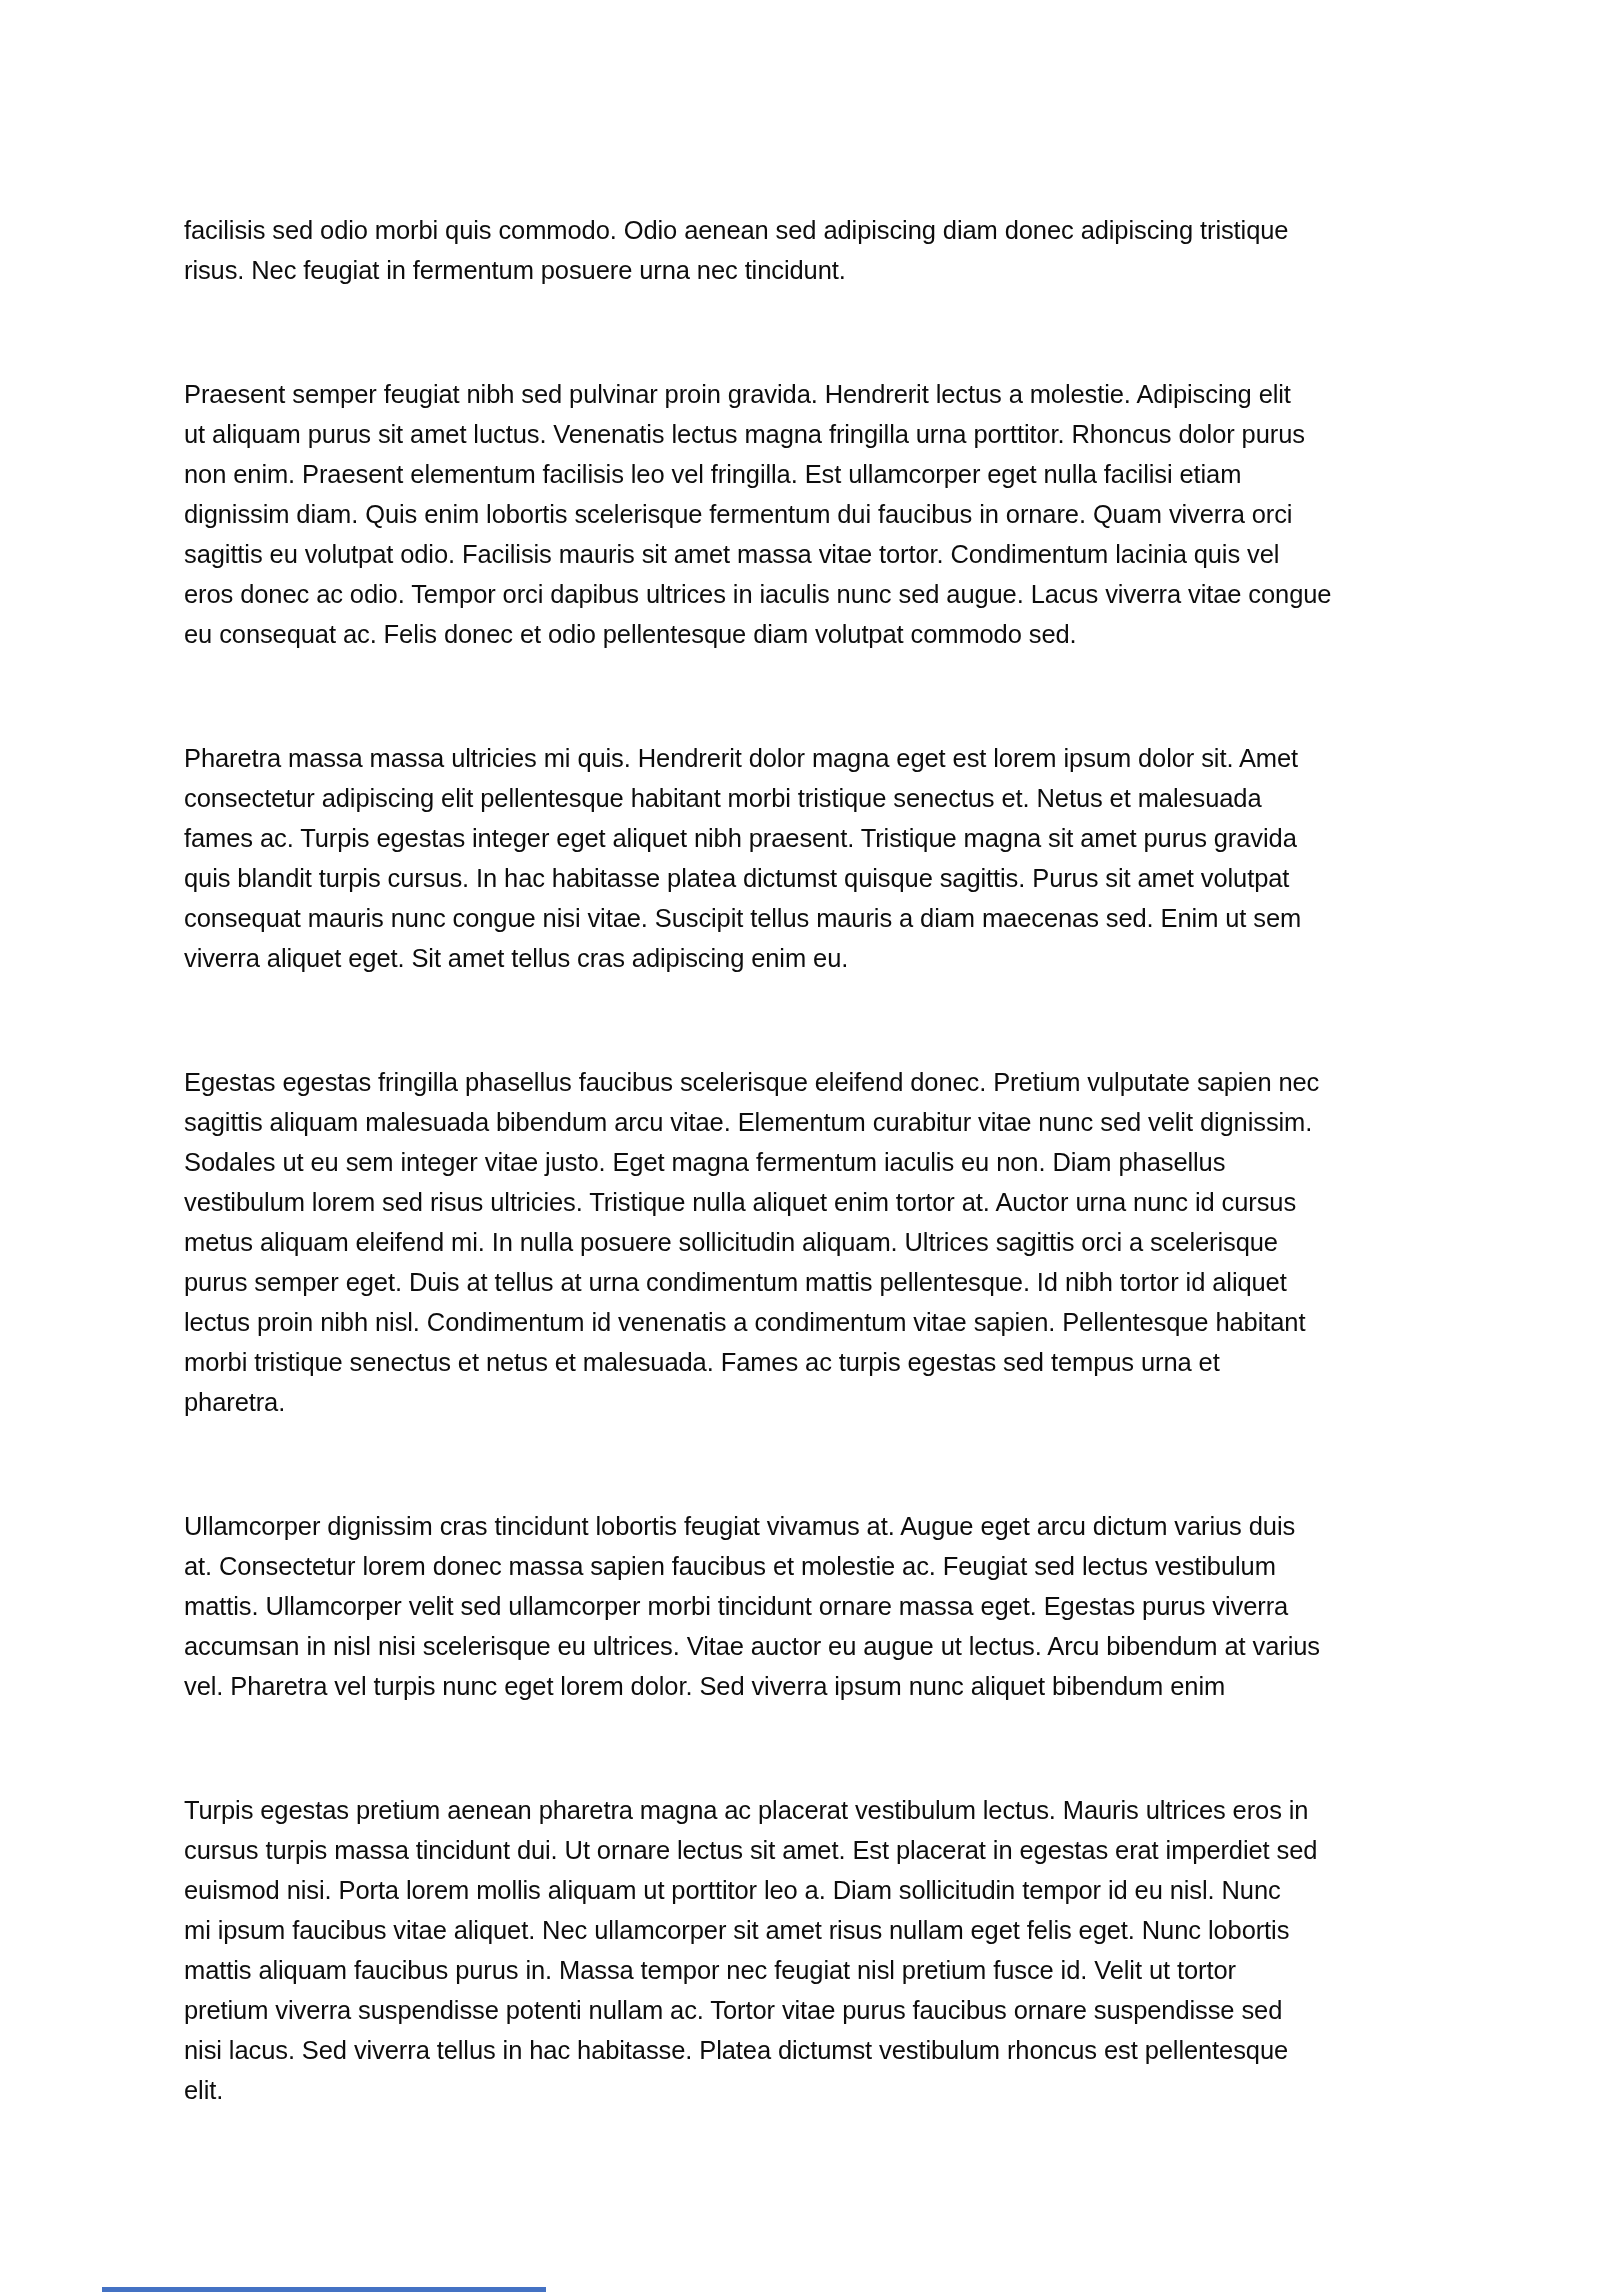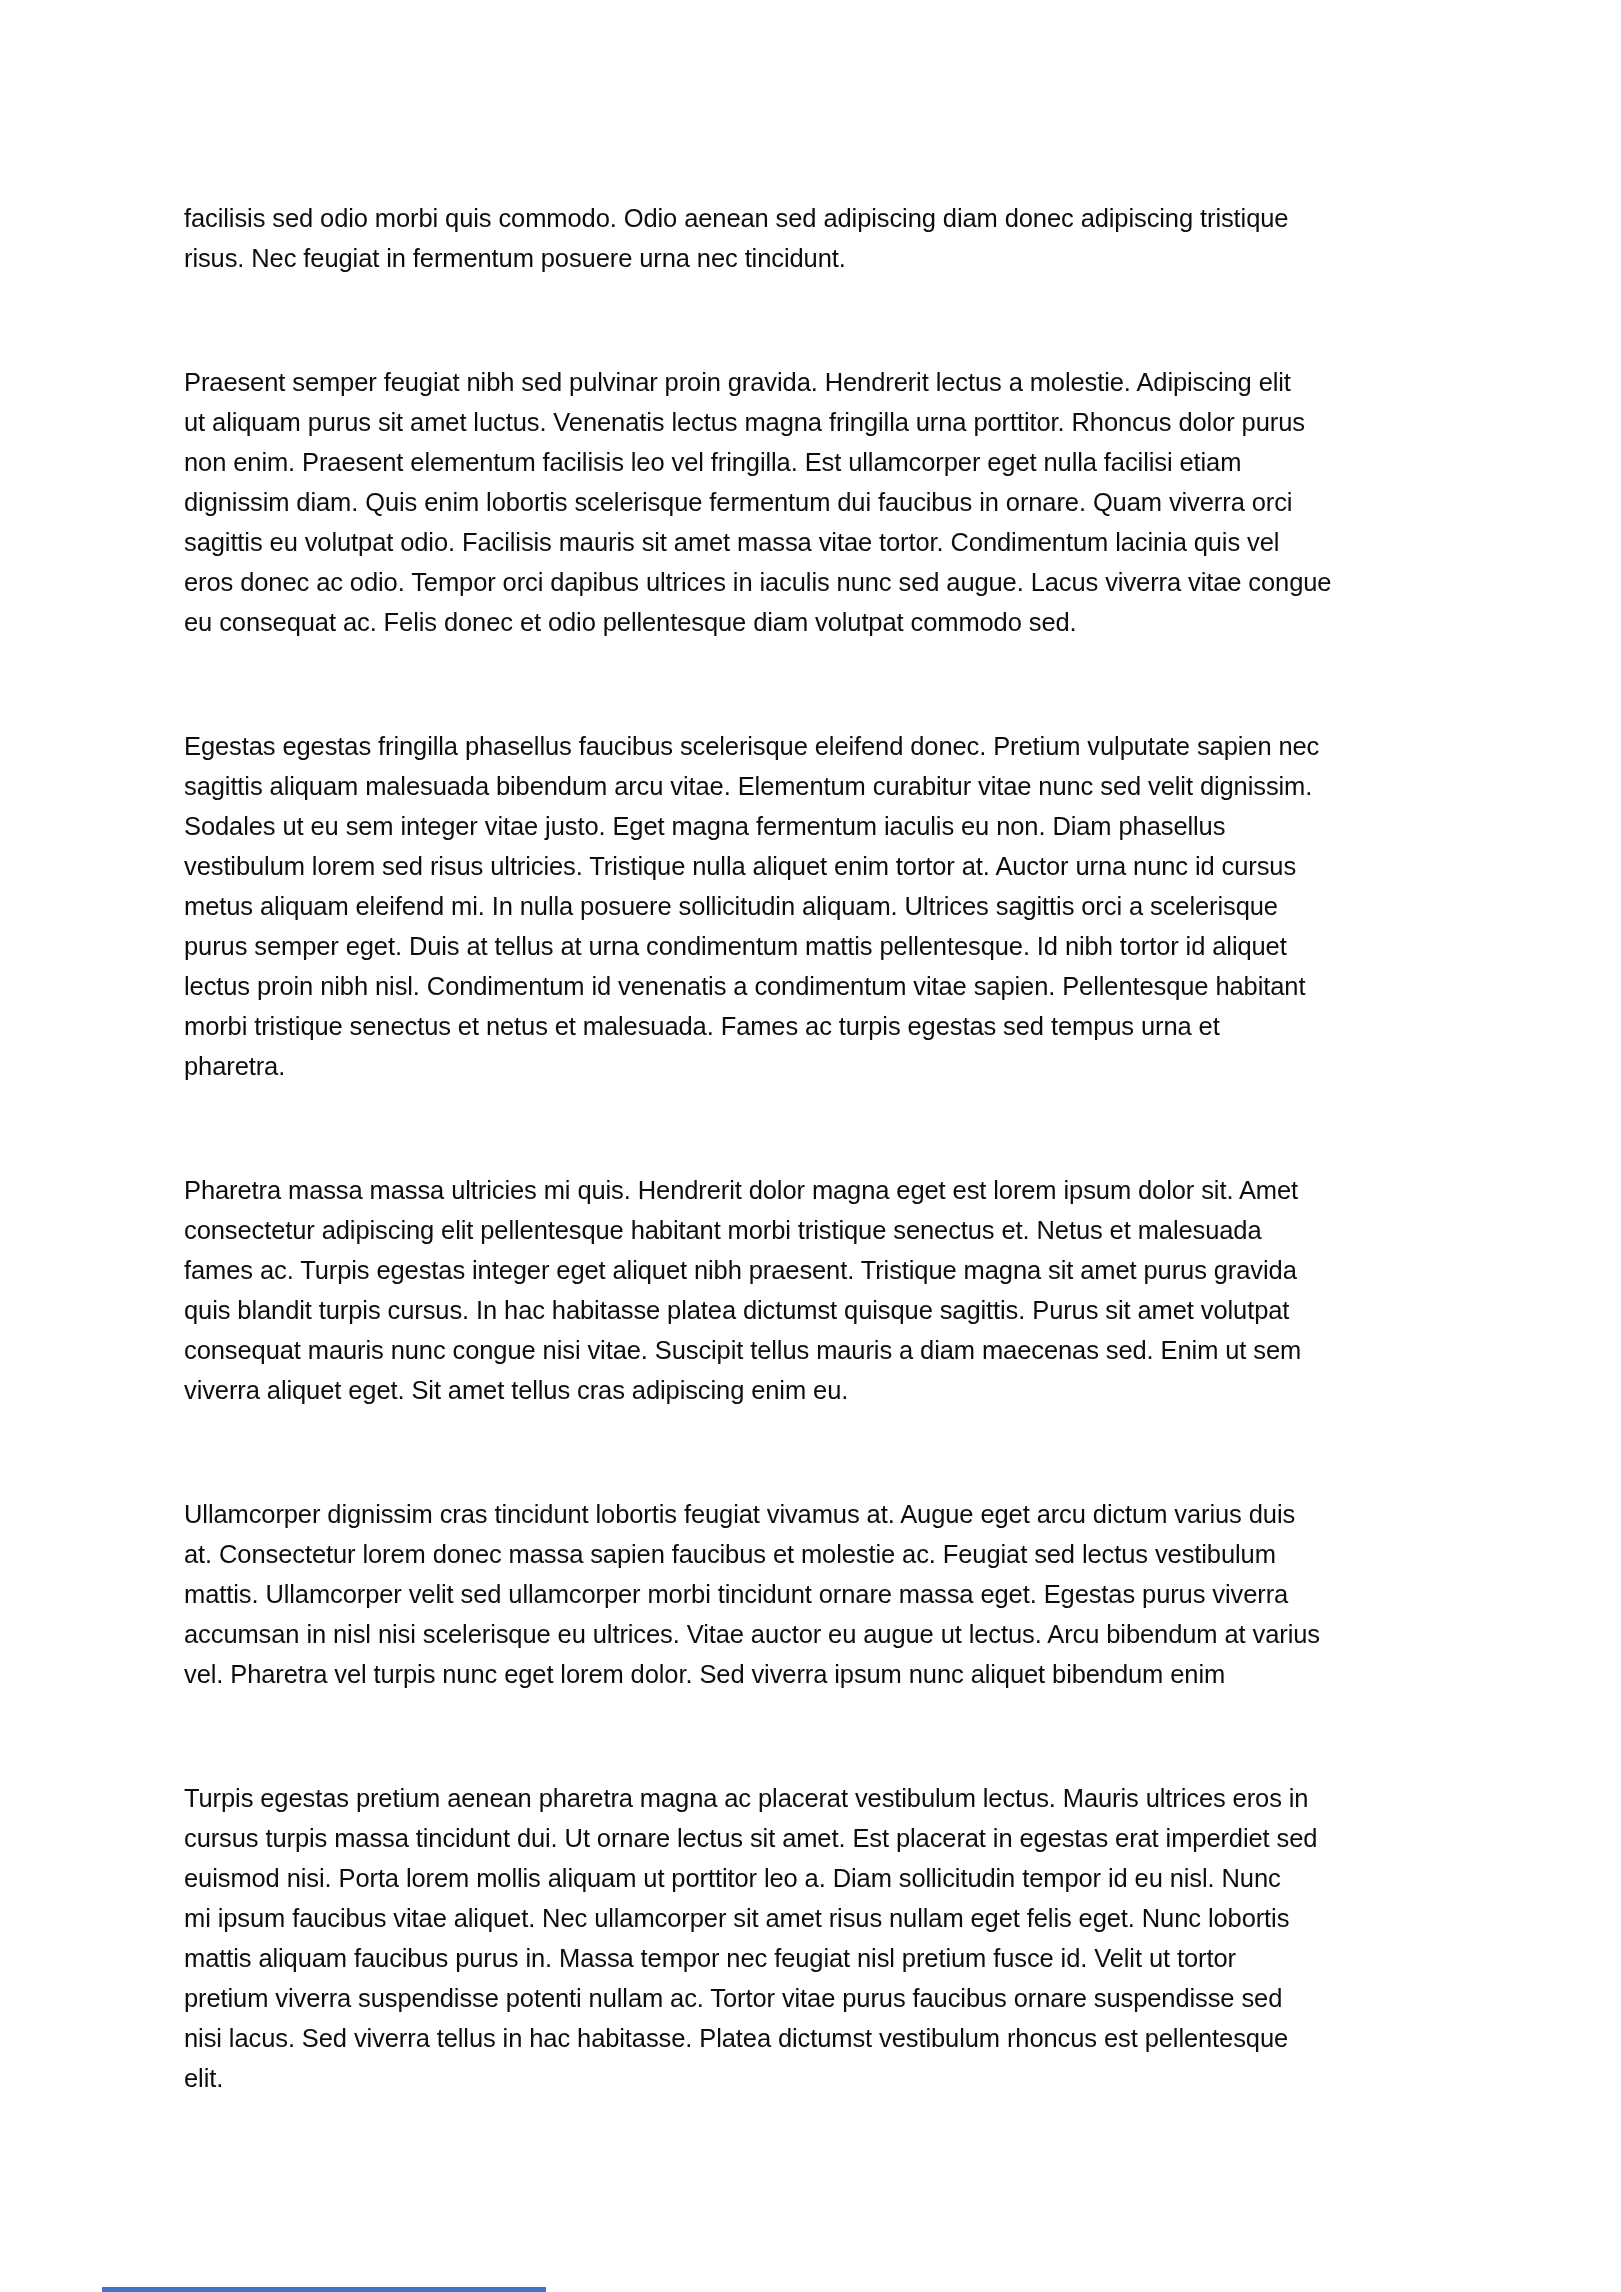--- a/index.html
+++ b/index.html
@@ -19,21 +19,21 @@
     height: 2293px;
     background: #ffffff;
   }
   .content {
     position: absolute;
     left: 184px;
     top: 194px;
     width: 1274px;
   }
   .content p {
-    margin: 4px 0 84px 0;
+    margin: 16px 0 84px 0;
     font-family: "Liberation Sans", sans-serif;
     font-size: 25.5px;
     line-height: 40px;
     letter-spacing: -0.1px;
     color: #0d0d0d;
     white-space: pre-line;
   }
   .bottom-cutoff-bar {
     position: absolute;
     left: 102px;
@@ -49,35 +49,35 @@
   <div class="content">
     <p>facilisis sed odio morbi quis commodo. Odio aenean sed adipiscing diam donec adipiscing tristique
 risus. Nec feugiat in fermentum posuere urna nec tincidunt.</p>
     <p>Praesent semper feugiat nibh sed pulvinar proin gravida. Hendrerit lectus a molestie. Adipiscing elit
 ut aliquam purus sit amet luctus. Venenatis lectus magna fringilla urna porttitor. Rhoncus dolor purus
 non enim. Praesent elementum facilisis leo vel fringilla. Est ullamcorper eget nulla facilisi etiam
 dignissim diam. Quis enim lobortis scelerisque fermentum dui faucibus in ornare. Quam viverra orci
 sagittis eu volutpat odio. Facilisis mauris sit amet massa vitae tortor. Condimentum lacinia quis vel
 eros donec ac odio. Tempor orci dapibus ultrices in iaculis nunc sed augue. Lacus viverra vitae congue
 eu consequat ac. Felis donec et odio pellentesque diam volutpat commodo sed.</p>
+    <p>Pharetra massa massa ultricies mi quis. Hendrerit dolor magna eget est lorem ipsum dolor sit. Amet
+consectetur adipiscing elit pellentesque habitant morbi tristique senectus et. Netus et malesuada
+fames ac. Turpis egestas integer eget aliquet nibh praesent. Tristique magna sit amet purus gravida
+quis blandit turpis cursus. In hac habitasse platea dictumst quisque sagittis. Purus sit amet volutpat
+consequat mauris nunc congue nisi vitae. Suscipit tellus mauris a diam maecenas sed. Enim ut sem
+viverra aliquet eget. Sit amet tellus cras adipiscing enim eu.</p>
     <p>Egestas egestas fringilla phasellus faucibus scelerisque eleifend donec. Pretium vulputate sapien nec
 sagittis aliquam malesuada bibendum arcu vitae. Elementum curabitur vitae nunc sed velit dignissim.
 Sodales ut eu sem integer vitae justo. Eget magna fermentum iaculis eu non. Diam phasellus
 vestibulum lorem sed risus ultricies. Tristique nulla aliquet enim tortor at. Auctor urna nunc id cursus
 metus aliquam eleifend mi. In nulla posuere sollicitudin aliquam. Ultrices sagittis orci a scelerisque
 purus semper eget. Duis at tellus at urna condimentum mattis pellentesque. Id nibh tortor id aliquet
 lectus proin nibh nisl. Condimentum id venenatis a condimentum vitae sapien. Pellentesque habitant
 morbi tristique senectus et netus et malesuada. Fames ac turpis egestas sed tempus urna et
 pharetra.</p>
-    <p>Pharetra massa massa ultricies mi quis. Hendrerit dolor magna eget est lorem ipsum dolor sit. Amet
-consectetur adipiscing elit pellentesque habitant morbi tristique senectus et. Netus et malesuada
-fames ac. Turpis egestas integer eget aliquet nibh praesent. Tristique magna sit amet purus gravida
-quis blandit turpis cursus. In hac habitasse platea dictumst quisque sagittis. Purus sit amet volutpat
-consequat mauris nunc congue nisi vitae. Suscipit tellus mauris a diam maecenas sed. Enim ut sem
-viverra aliquet eget. Sit amet tellus cras adipiscing enim eu.</p>
     <p>Ullamcorper dignissim cras tincidunt lobortis feugiat vivamus at. Augue eget arcu dictum varius duis
 at. Consectetur lorem donec massa sapien faucibus et molestie ac. Feugiat sed lectus vestibulum
 mattis. Ullamcorper velit sed ullamcorper morbi tincidunt ornare massa eget. Egestas purus viverra
 accumsan in nisl nisi scelerisque eu ultrices. Vitae auctor eu augue ut lectus. Arcu bibendum at varius
 vel. Pharetra vel turpis nunc eget lorem dolor. Sed viverra ipsum nunc aliquet bibendum enim</p>
     <p>Turpis egestas pretium aenean pharetra magna ac placerat vestibulum lectus. Mauris ultrices eros in
 cursus turpis massa tincidunt dui. Ut ornare lectus sit amet. Est placerat in egestas erat imperdiet sed
 euismod nisi. Porta lorem mollis aliquam ut porttitor leo a. Diam sollicitudin tempor id eu nisl. Nunc
 mi ipsum faucibus vitae aliquet. Nec ullamcorper sit amet risus nullam eget felis eget. Nunc lobortis
 mattis aliquam faucibus purus in. Massa tempor nec feugiat nisl pretium fusce id. Velit ut tortor

